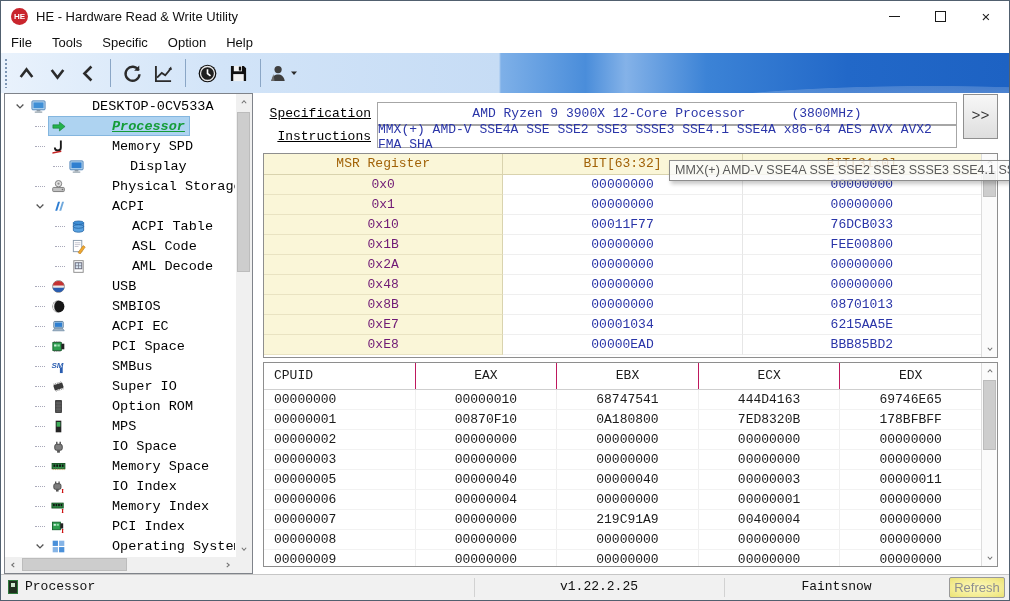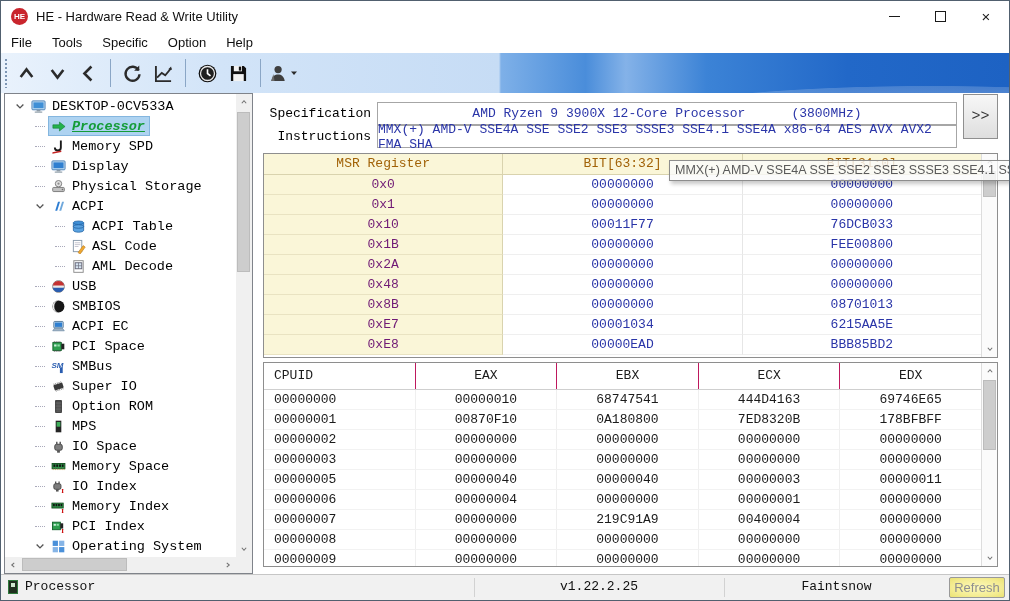--- a/index.html
+++ b/index.html
@@ -34,40 +34,40 @@
   
   .sidebar{position:absolute;left:3px;top:92px;width:249px;bottom:26px;background:#fff;border:1px solid #7f838a;box-sizing:border-box;}
   .tree{position:absolute;left:1px;top:2px;right:17px;bottom:17px;overflow:hidden;
         font-family:"Liberation Mono",monospace;font-size:13.5px;}
   .tree-row{height:20px;display:flex;align-items:center;white-space:nowrap;box-sizing:border-box;}
   .expander{width:16px;flex:0 0 16px;height:16px;display:flex;align-items:center;justify-content:center;}
   .expander svg{width:12px;height:12px;}
   .guide{width:10px;flex:0 0 10px;border-top:1px dotted #aab;height:0;margin-right:1px;}
   .ticon{width:16px;height:16px;margin-right:6px;display:inline-flex;align-items:center;justify-content:center;flex:0 0 16px;}
   .ticon svg{width:15px;height:15px;}
-  .tree-inner{display:flex;align-items:center;padding:1px 4px 1px 1px;border:1px solid transparent;}
+  .tree-inner{display:flex;align-items:center;padding:1px 4px 1px 1px;border:1px solid transparent;gap:40px;}
   .tree-inner.selected{background:#aed3f1;border:1px solid #84b6df;}
   .tree-label{color:#000;}
   .sel-label{color:#149c38;font-style:italic;font-weight:bold;text-decoration:underline;}
   
   .vscroll{position:absolute;right:0;top:0;width:16px;bottom:16px;background:#f0f0f0;}
   .vscroll.inpanel{background:#fbfbfb;border-left:1px solid #ddd;bottom:0;box-sizing:border-box;}
   .scroll-arrow{position:absolute;left:0;width:16px;height:16px;display:flex;align-items:center;justify-content:center;}
   .scroll-arrow svg{width:10px;height:10px;}
   .sa-top{top:0;} .sa-bottom{bottom:0;}
   .scroll-thumb{position:absolute;left:1px;width:13px;background:#cdcdcd;border:1px solid #bcbcbc;box-sizing:border-box;}
   .hscroll{position:absolute;left:0;bottom:0;right:16px;height:16px;background:#f0f0f0;}
   .hscroll .scroll-arrow{top:0;}
   .ha-left{left:0;} .ha-right{right:0;left:auto;}
   .hthumb{position:absolute;top:1px;height:13px;background:#cdcdcd;border:1px solid #bcbcbc;box-sizing:border-box;}
   .scroll-corner{position:absolute;right:0;bottom:0;width:16px;height:16px;background:#f0f0f0;}
   
   .main{position:absolute;left:258px;top:92px;right:3px;bottom:26px;background:#fff;}
   .spec-area{position:absolute;top:9px;left:4px;right:4px;height:48px;font-family:"Liberation Mono",monospace;font-size:13px;}
-  .spec-row{position:absolute;left:0;right:0;height:23px;display:flex;box-sizing:border-box;}
+  .spec-row{position:absolute;left:0;right:0;height:23px;display:flex;box-sizing:border-box;text-decoration:underline;}
   .spec-row.r1{top:0;} .spec-row.r2{top:23px;}
   .spec-label{width:108px;text-align:right;padding-right:6px;color:#000;line-height:24px;flex:0 0 108px;}
   .spec-value{position:absolute;left:114px;right:45px;top:0;bottom:0;border:1px solid #a6a6a6;background:#fff;
               display:flex;align-items:center;justify-content:center;color:#2a35a8;box-sizing:border-box;}
   .spec-gap{display:inline-block;width:46px;}
   .expand-btn{position:absolute;right:8px;top:1px;width:35px;height:45px;background:linear-gradient(#f7f7f7,#dedede);
               border:1px solid #8f8f8f;display:flex;align-items:center;justify-content:center;
               font-family:"Liberation Mono",monospace;font-size:15px;color:#333;box-sizing:border-box;}
   
   .msr-panel{position:absolute;left:4px;top:60px;right:8px;height:205px;border:1px solid #8e8e8e;background:#fff;
@@ -255,21 +255,21 @@
           <span class="tree-inner">
             <span class="ticon">
               <svg viewBox="0 0 16 16">
                 <path d="M10.5 1.5v7.5a3.2 3.2 0 0 1-6.4 0" fill="none" stroke="#1a1a1a" stroke-width="2"></path>
                 <polygon points="1.5,14.2 11,12.2 11,13.8 1.5,15.8" fill="#c42222"></polygon>
               </svg>
             </span>
             <span class="tree-label">Memory SPD</span>
           </span>
         </div>
-        <div class="tree-row" style="padding-left: 26px;">
+        <div class="tree-row" style="padding-left: 44px;">
           <span class="expander">
             <span class="guide"></span>
           </span>
           <span class="tree-inner">
             <span class="ticon">
               <svg viewBox="0 0 16 16">
                 <rect x="1" y="2" width="14" height="9.5" rx="1" fill="#bcd9f0" stroke="#4a7fb5"></rect>
                 <rect x="2.6" y="3.6" width="10.8" height="6.2" fill="#2f7fd0"></rect>
                 <rect x="6" y="11.5" width="4" height="1.8" fill="#8c9aa6"></rect>
                 <rect x="4" y="13.3" width="8" height="1.4" fill="#9aa7b2"></rect>

